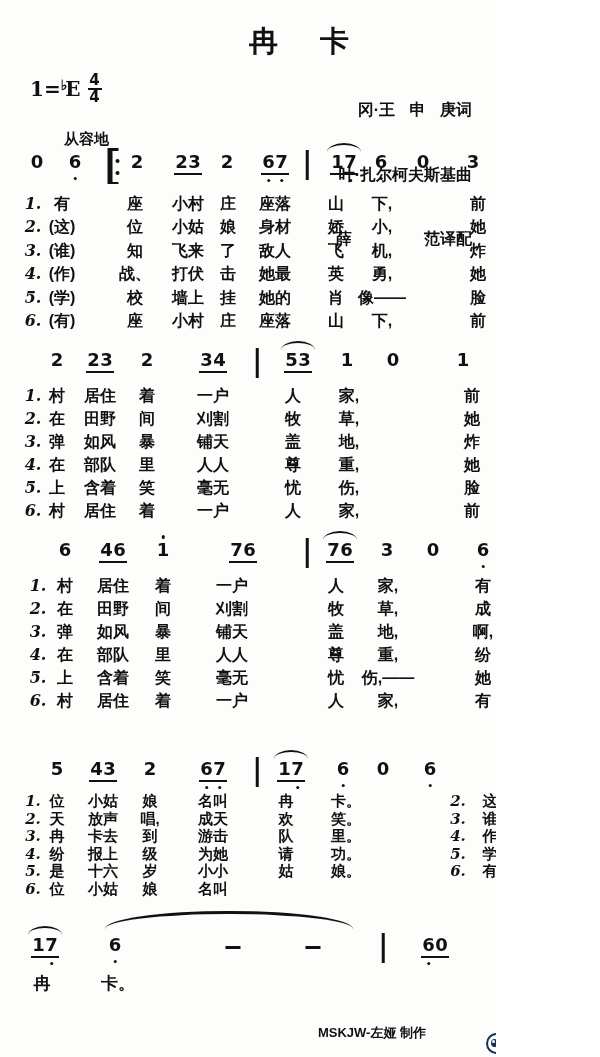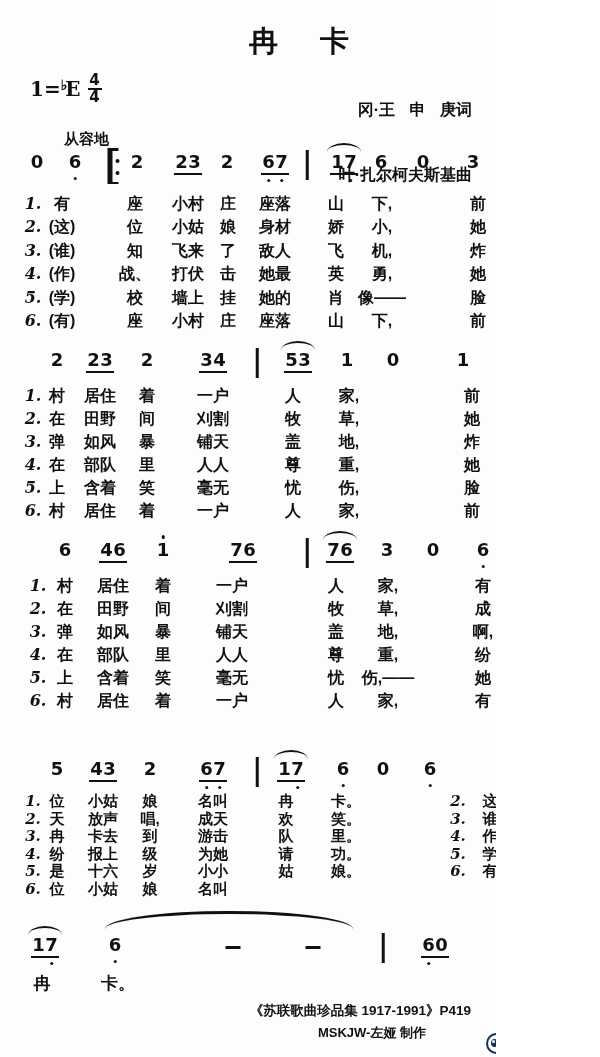--- a/index.html
+++ b/index.html
@@ -66,20 +66,21 @@
 </head>
 <body>
 
 <div id="sheet">
 
   <div class="title">冉 卡</div>
 
   <div class="credits">
     <div>冈·王 申 庚词</div>
     <div>叶·扎尔柯夫斯基曲</div>
+    <div>薛     范译配</div>
   </div>
 
   <div class="keysig">
     <span><span class="k1">1=</span><span class="flat">♭</span><span class="k1">E</span></span>
     <span class="meter">
       <span>4</span>
       <span class="mline"></span>
       <span>4</span>
     </span>
   </div>
@@ -339,21 +340,20 @@
       <div class="ncell" style="left: 233px; top: 935px;"><i class="dash"></i></div>
       <div class="ncell" style="left: 313px; top: 935px;"><i class="dash"></i></div>
       <div class="ncell" style="left: 383px; top: 933px;"><i class="vb" style="height:30px"></i></div>
       <div class="ncell" style="left: 435px; top: 935px;"><span class="grp u"><span class="dg">6<i class="dot lo"></i></span><span class="dg">0</span></span></div>
       <div class="ncell" style="left: 513px; top: 935px;"><span class="grp"><span class="dg">0</span></span></div>
       <div class="ncell" style="left: 586px; top: 923px;"><span class="febox"><i class="vb" style="height:42px"></i><i class="vb thick" style="height:42px;margin-left:2px"></i></span></div>
       <span class="lyric" style="left: 42px; top: 972px; font-size: 17px;">冉</span>
       <span class="lyric" style="left: 118px; top: 972px; font-size: 17px;">卡。</span>
     </div>
 
-  <div class="source">《苏联歌曲珍品集 1917-1991》P419</div>
   <div class="maker">MSKJW-左娅 制作</div>
 
   <div class="watermark">
     <span class="duck">
         <i></i>
         <b></b>
       </span>
     <span class="wmtext">Group.51uc.com</span>
   </div>
 

